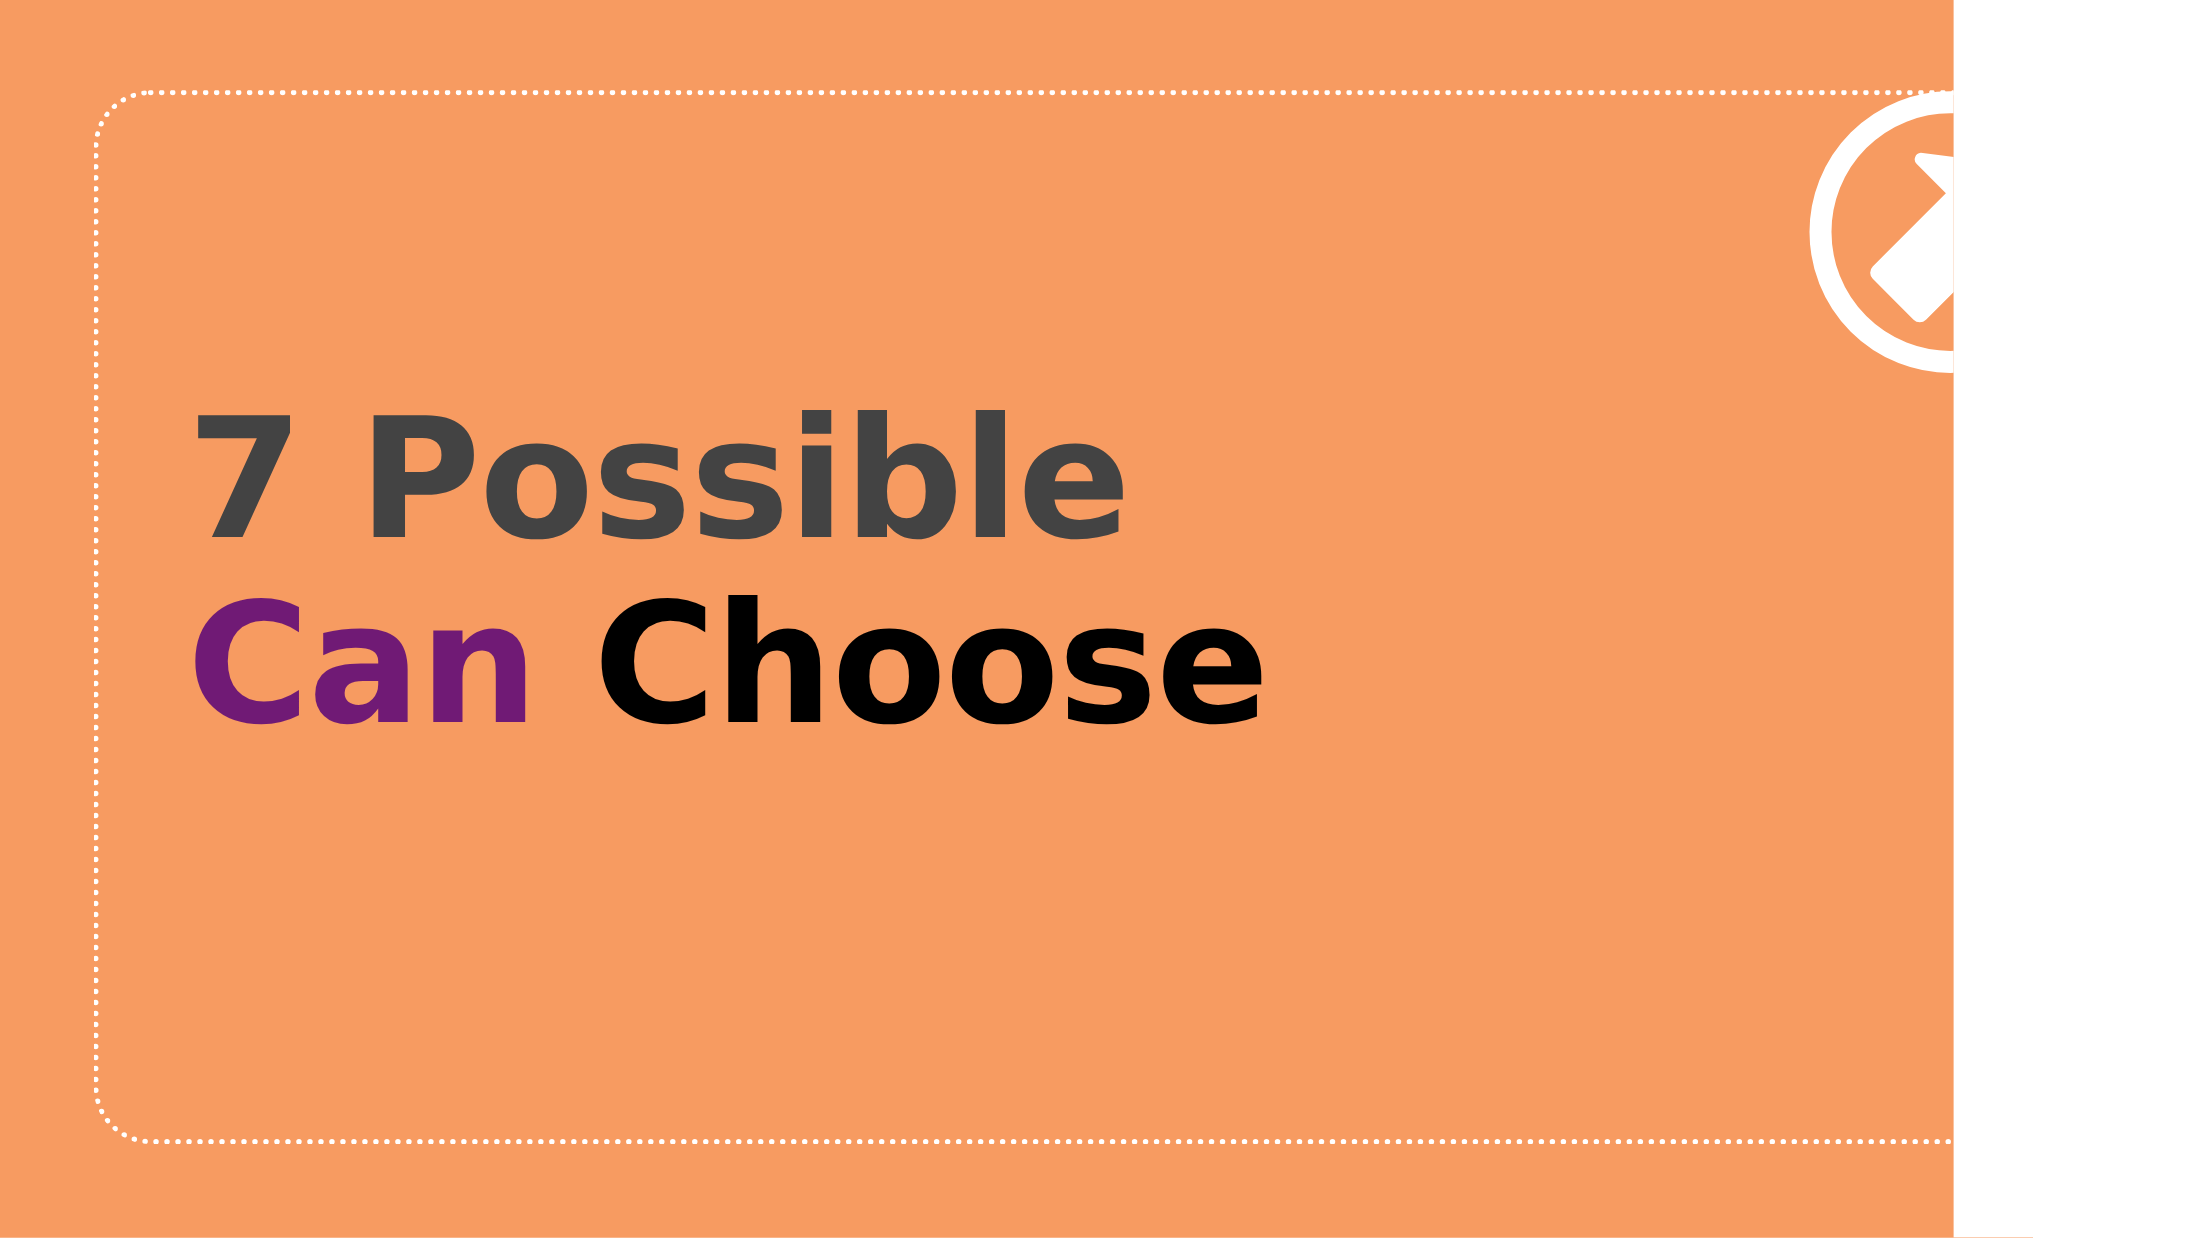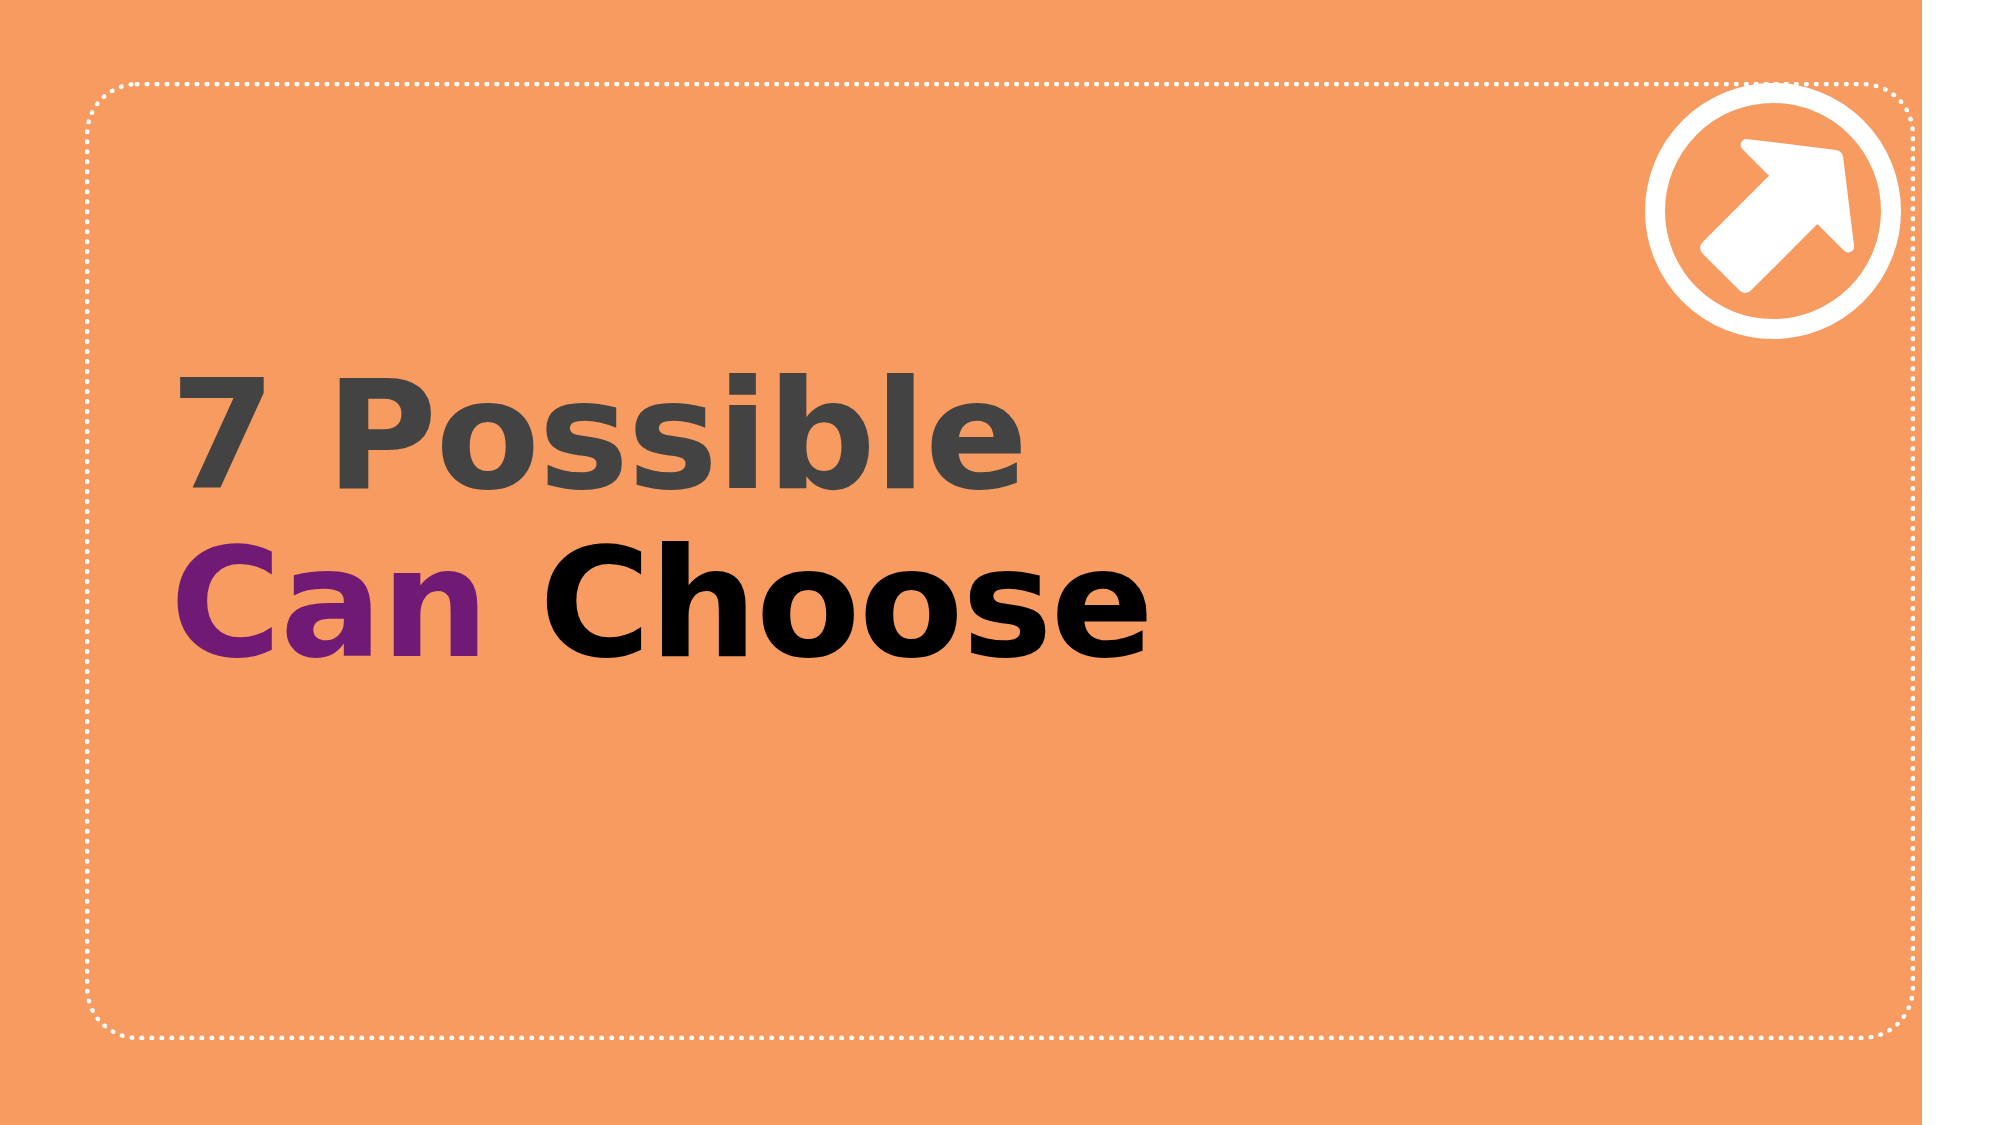--- a/index.html
+++ b/index.html
@@ -8,21 +8,21 @@
   }
   body {
     width: 2000px;
     height: 1125px;
     overflow: hidden;
     font-family: "DejaVu Sans", sans-serif;
   }
 
   #canvas {
     position: relative;
-    width: 1922px;
+    width: 1776px;
     height: 1125px;
     background: #F79B61;
     overflow: hidden;
   }
 
   
   #dotted-frame {
     position: absolute;
     left: 85px;
     top: 82px;

